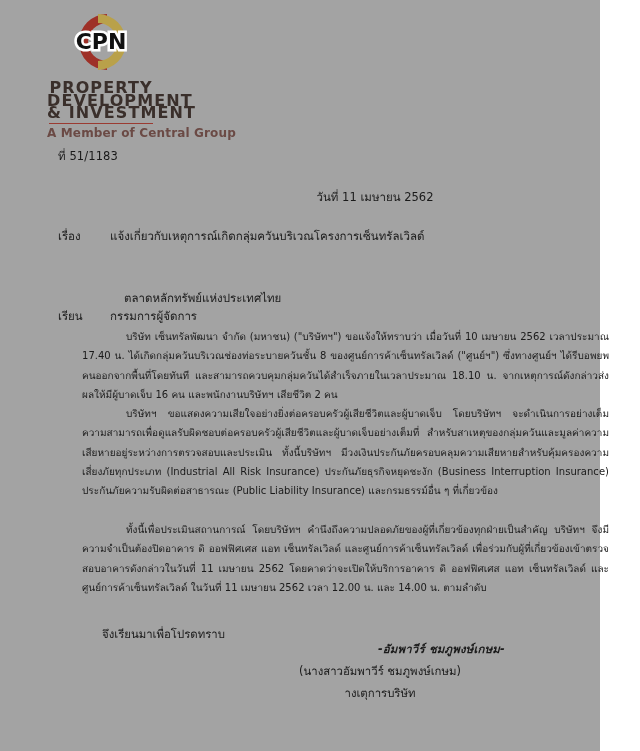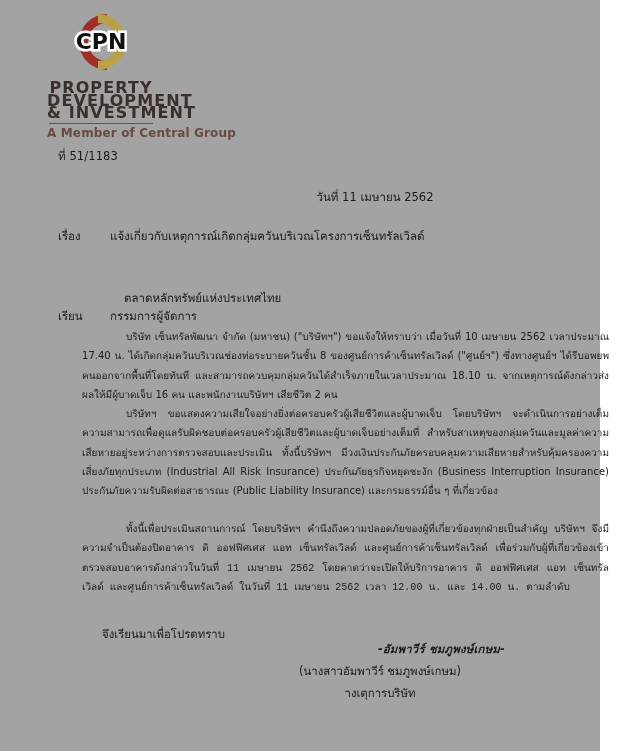--- a/index.html
+++ b/index.html
@@ -116,21 +116,21 @@
     line-height: 19.3px;
     text-align: justify;
     text-justify: inter-word;
     text-indent: 44px;
     letter-spacing: 0.02px;
     margin-left: 24px;
   }
 
   #para-1 { top: 327px; }
   #para-2 { top: 404px; }
-  #para-3 { top: 520px; font-family: Liberation Mono, monospace; }
+  #para-3 { top: 520px; }
 
   .closing-note {
     position: absolute;
     left: 58px;
     top: 605px;
     width: 527px;
     font-size: 11.4px;
     text-indent: 44px;
     margin-top: 20px;
   }

